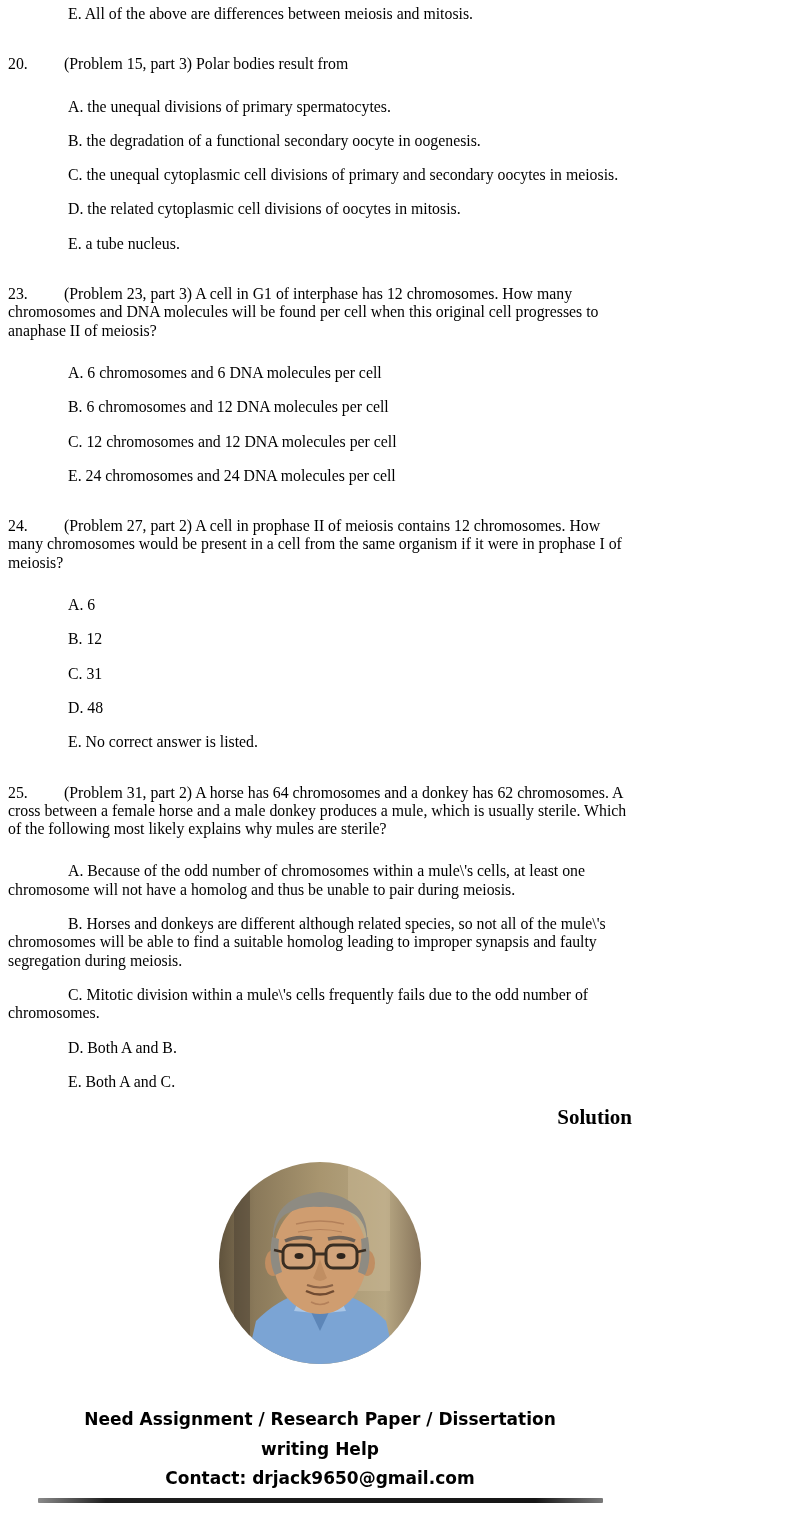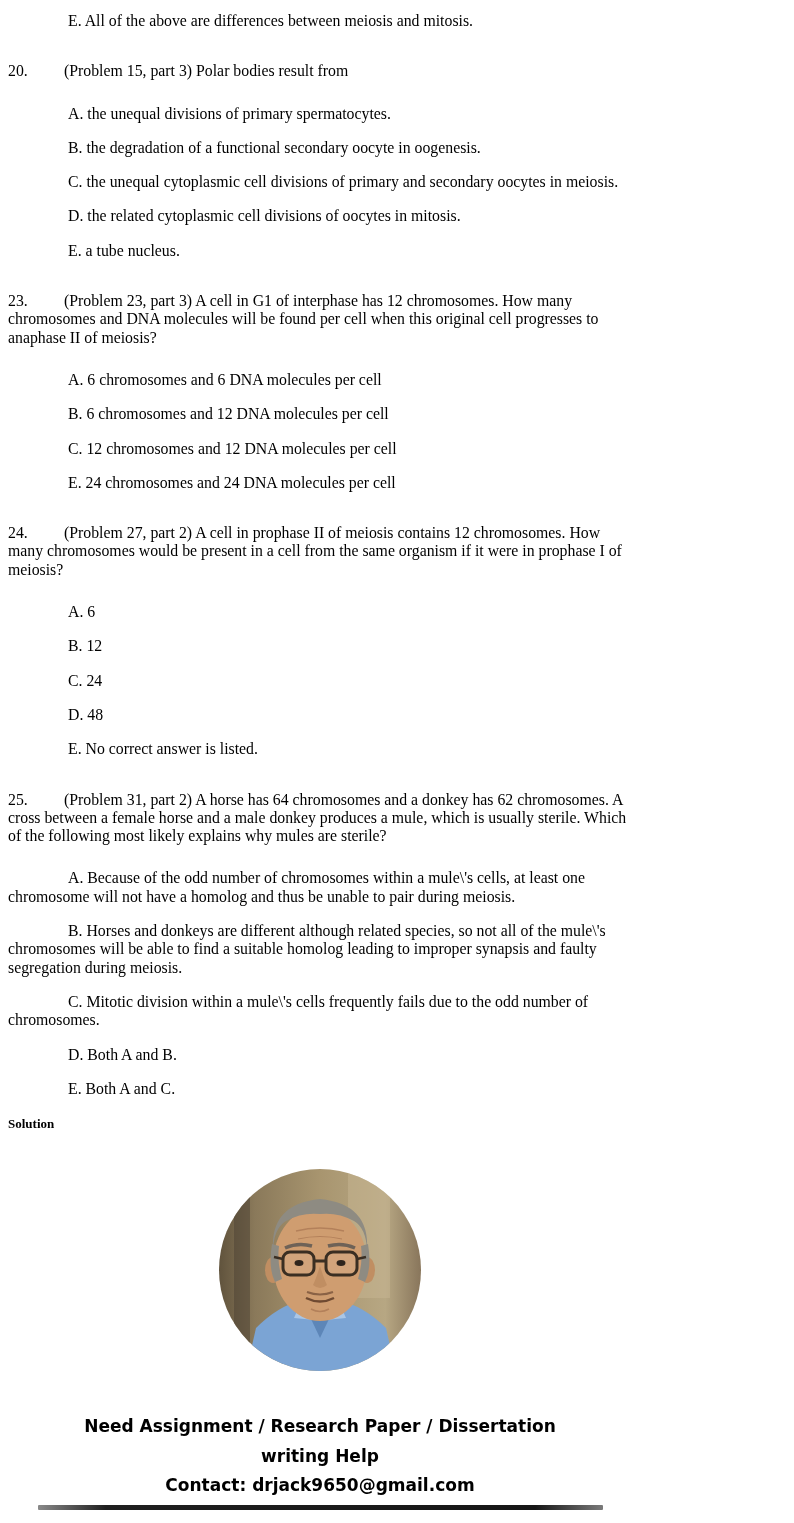--- a/index.html
+++ b/index.html
@@ -1,38 +1,39 @@
 <!DOCTYPE html>
 <html><head>
 <meta charset="utf-8">
 <style>
   html, body { margin:0; padding:0; background:#ffffff; }
   .page {
     position: relative;
     width: 640px;
     height: 1523px;
     box-sizing: border-box;
-    padding: 12px 8px 0 8px;
+    padding: 5px 8px 0 8px;
     background: #ffffff;
     color: #000000;
     font-family: "Liberation Serif", "DejaVu Serif", serif;
     font-size: 15.8px;
     line-height: 18.3px;
     overflow: hidden;
   }
   p { margin: 0 0 16px 0; }
   .qnum { display: inline-block; width: 56px; margin-top: 16px; }
   .opt { text-indent: 60px; }
   .options { margin-top: 24px; }
   .solution {
     font-family: inherit;
-    font-size: 13px;
+    font-size: 21px;
     font-weight: 700;
     line-height: 20px;
     margin: 6px 0 0 0;
+    text-align: right;
   }
   .avatar-wrap { margin-top: 34px; text-align: center; }
   .avatar-wrap svg { display: inline-block; vertical-align: top; }
   .footer {
     margin-top: 40px;
     text-align: center;
     font-family: "DejaVu Sans", "Liberation Sans", sans-serif;
     font-weight: 700;
     font-size: 17px;
     line-height: 29.5px;
@@ -72,21 +73,21 @@
       <p class="opt">C. 12 chromosomes and 12 DNA molecules per cell</p>
       <p class="opt">E. 24 chromosomes and 24 DNA molecules per cell</p>
     </div>
   </div>
 
   <div class="question-block">
     <p class="q"><span class="qnum">24.</span><span>(Problem 27, part 2) A cell in prophase II of meiosis contains 12 chromosomes. How many chromosomes would be present in a cell from the same organism if it were in prophase I of meiosis?</span></p>
     <div class="options">
       <p class="opt">A. 6</p>
       <p class="opt">B. 12</p>
-      <p class="opt">C. 24</p>
+      <p class="opt">C. 31</p>
       <p class="opt">D. 48</p>
       <p class="opt">E. No correct answer is listed.</p>
     </div>
   </div>
 
   <div class="question-block">
     <p class="q"><span class="qnum">25.</span><span>(Problem 31, part 2) A horse has 64 chromosomes and a donkey has 62 chromosomes. A cross between a female horse and a male donkey produces a mule, which is usually sterile. Which of the following most likely explains why mules are sterile?</span></p>
     <div class="options">
       <p class="opt">A. Because of the odd number of chromosomes within a mule\'s cells, at least one chromosome will not have a homolog and thus be unable to pair during meiosis.</p>
       <p class="opt">B. Horses and donkeys are different although related species, so not all of the mule\'s chromosomes will be able to find a suitable homolog leading to improper synapsis and faulty segregation during meiosis.</p>

